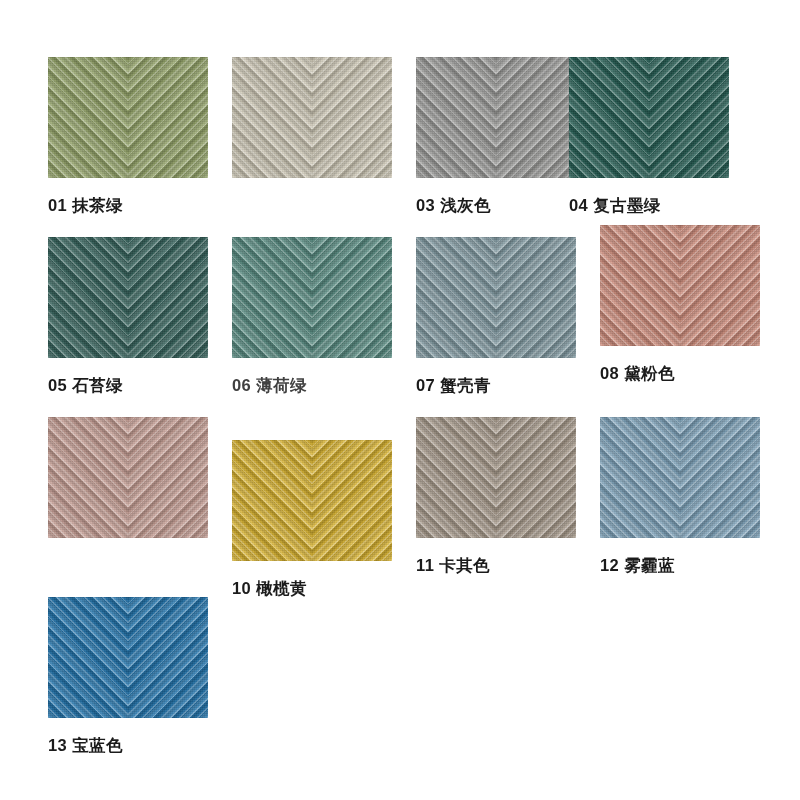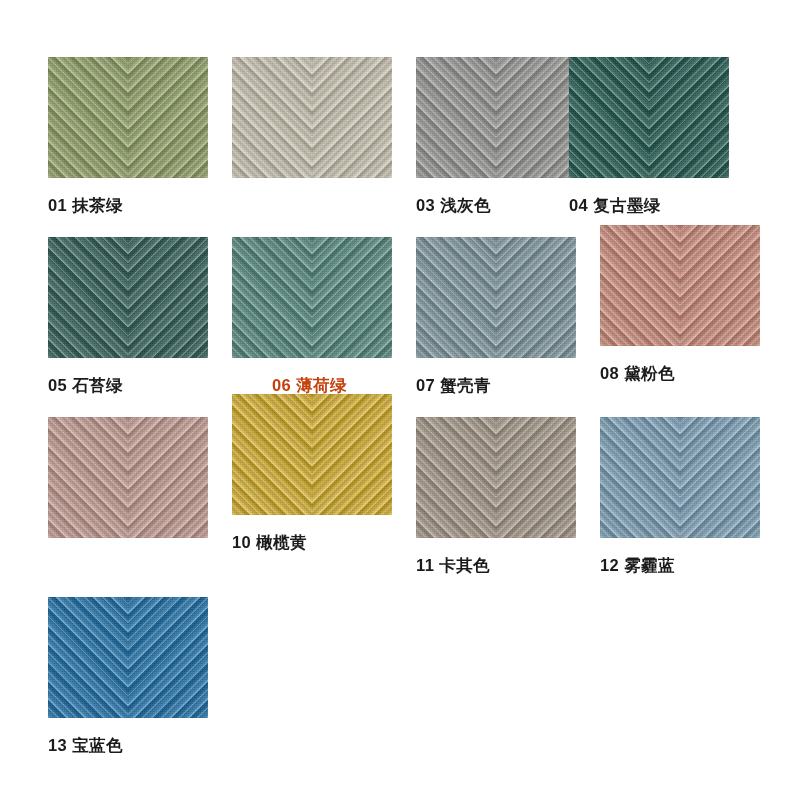--- a/index.html
+++ b/index.html
@@ -230,21 +230,21 @@
         <div class="weave">
           <div class="weave-left"></div>
           <div class="weave-right"></div>
         </div>
         <div class="weave-bands">
           <div class="bl"></div>
           <div class="br"></div>
         </div>
         <div class="weave-grain"></div>
       </div>
-      <div class="swatch-label" style="color: #c2410c; margin-left: 40px;">06 薄荷绿</div>
+      <div class="swatch-label" style="color: #404040;">06 薄荷绿</div>
     </div>
     <div class="swatch-cell" style="left: 416px; top: 237px;">
       <div class="swatch-chip" style="background-color: rgb(128, 153, 161);">
         <div class="weave">
           <div class="weave-left"></div>
           <div class="weave-right"></div>
         </div>
         <div class="weave-bands">
           <div class="bl"></div>
           <div class="br"></div>
@@ -273,21 +273,21 @@
           <div class="weave-left"></div>
           <div class="weave-right"></div>
         </div>
         <div class="weave-bands">
           <div class="bl"></div>
           <div class="br"></div>
         </div>
         <div class="weave-grain"></div>
       </div>
     </div>
-    <div class="swatch-cell" style="left: 232px; top: 394px;">
+    <div class="swatch-cell" style="left: 232px; top: 440px;">
       <div class="swatch-chip" style="background-color: rgb(216, 178, 46);">
         <div class="weave">
           <div class="weave-left"></div>
           <div class="weave-right"></div>
         </div>
         <div class="weave-bands">
           <div class="bl"></div>
           <div class="br"></div>
         </div>
         <div class="weave-grain"></div>

